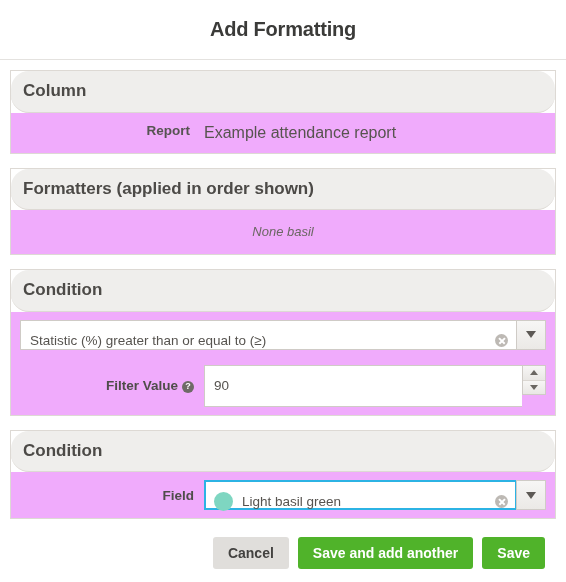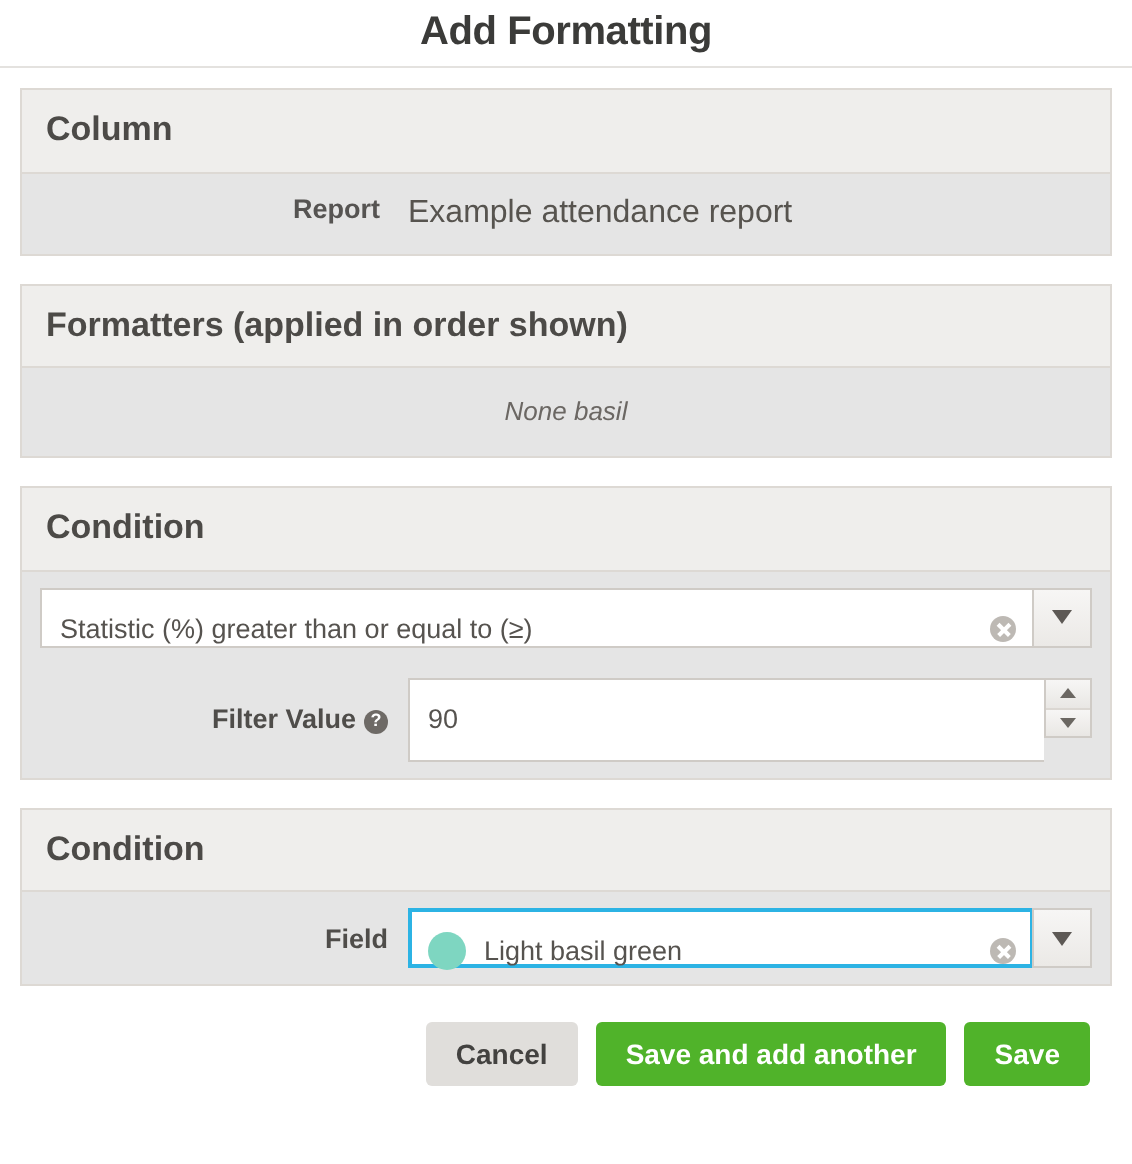--- a/index.html
+++ b/index.html
@@ -7,21 +7,21 @@
     margin: 0; padding: 0;
     width: 566px; height: 582px;
     background: #ffffff;
     font-family: "Liberation Sans", sans-serif;
     color: #4a4a48;
     overflow: hidden;
   }
 
   
   .modal-header {
-    height: 34px;
+    height: 60px;
     border-bottom: 1px solid #e4e2df;
     display: flex;
     align-items: center;
     justify-content: center;
     background: #fff;
   }
   .modal-title {
     font-size: 20px;
     font-weight: bold;
     color: #3b3b39;
@@ -36,28 +36,29 @@
   
   .panel {
     border: 1px solid #ddd9d4;
     background: #fff;
     margin-bottom: 14px;
   }
   .panel-heading {
     background: #efeeec;
     border-bottom: 1px solid #ddd9d4;
     padding: 10px 12px 11px 12px;
+    border-radius: 18px;
   }
   .panel-heading-title {
     font-size: 17px;
     font-weight: bold;
     color: #4c4a47;
     line-height: 1.15;
   }
-  .panel-body { background: #e5e5e5; }
+  .panel-body { background: #f0abfc; }
 
   
   .row-line {
     display: flex;
     border-bottom: 1px solid #ececea;
     padding: 8px 6px 9px 6px;
   }
   .row-line:last-child { border-bottom: none; }
   .row-label {
     width: 187px;

